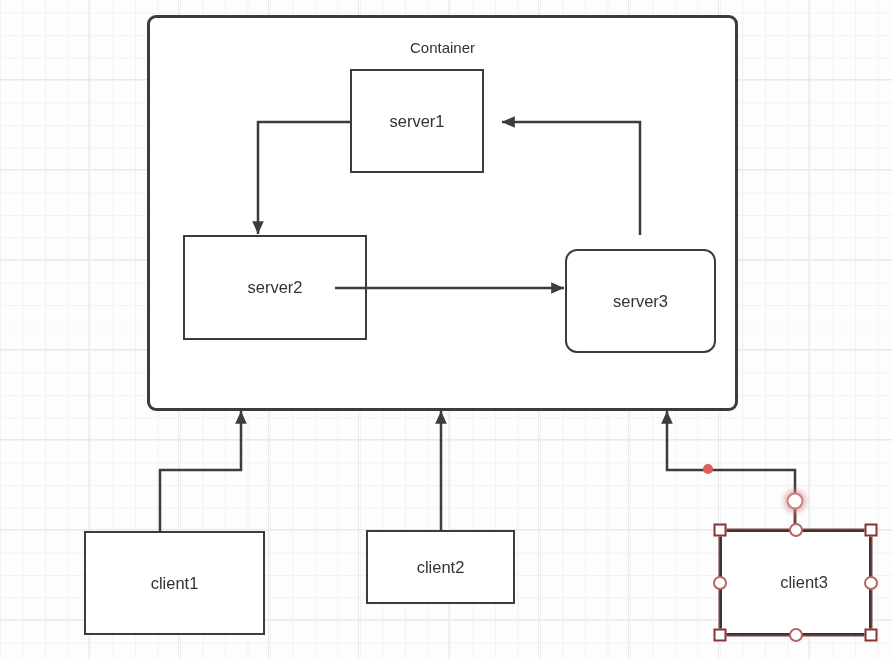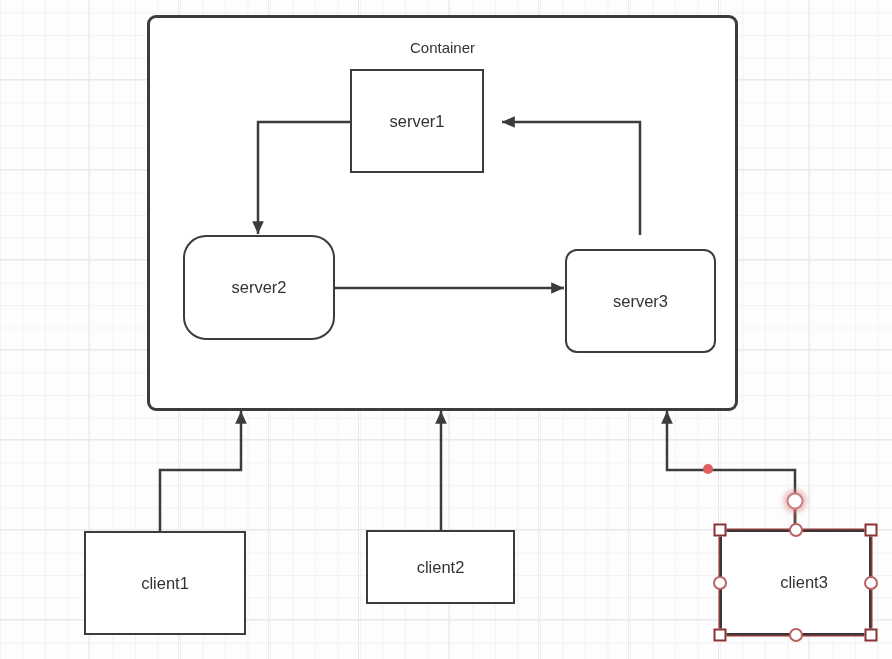--- a/index.html
+++ b/index.html
@@ -43,23 +43,23 @@
     display: block;
   }
   .container-label {
     position: absolute;
     top: 21px; left: 0; right: 0;
     text-align: center;
     color: #333333;
     font-size: 15px;
   }
   #n-server1 { left: 350px; top: 69px;  width: 134px; height: 104px; }
-  #n-server2 { left: 183px; top: 235px; width: 152px; height: 105px; border-radius: 23px; }
+  #n-server2 { left: 183px; top: 235px; width: 184px; height: 105px; }
   #n-server3 { left: 565px; top: 249px; width: 151px; height: 104px; border-radius: 12px; }
-  #n-client1 { left: 84px;  top: 531px; width: 162px; height: 104px; }
+  #n-client1 { left: 84px;  top: 531px; width: 181px; height: 104px; }
   #n-client2 { left: 366px; top: 530px; width: 149px; height: 74px; }
   #n-client3 {
     left: 720px; top: 530px; width: 151px; height: 105px;
     border-color: #3f3434;
     box-shadow: 0 0 0 1.5px #8b3a3a;
     padding-left: 17px;
   }
 
   
   .edge-layer {

